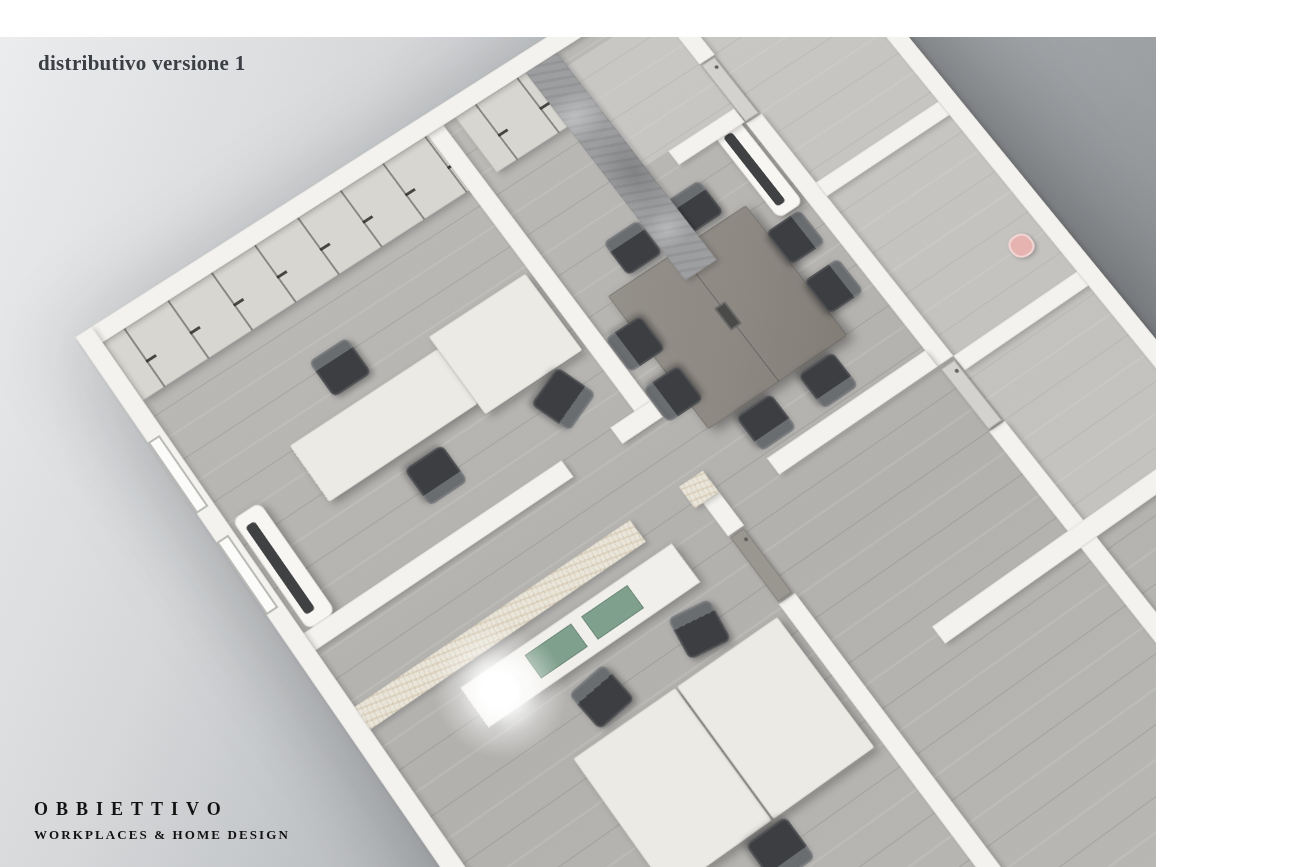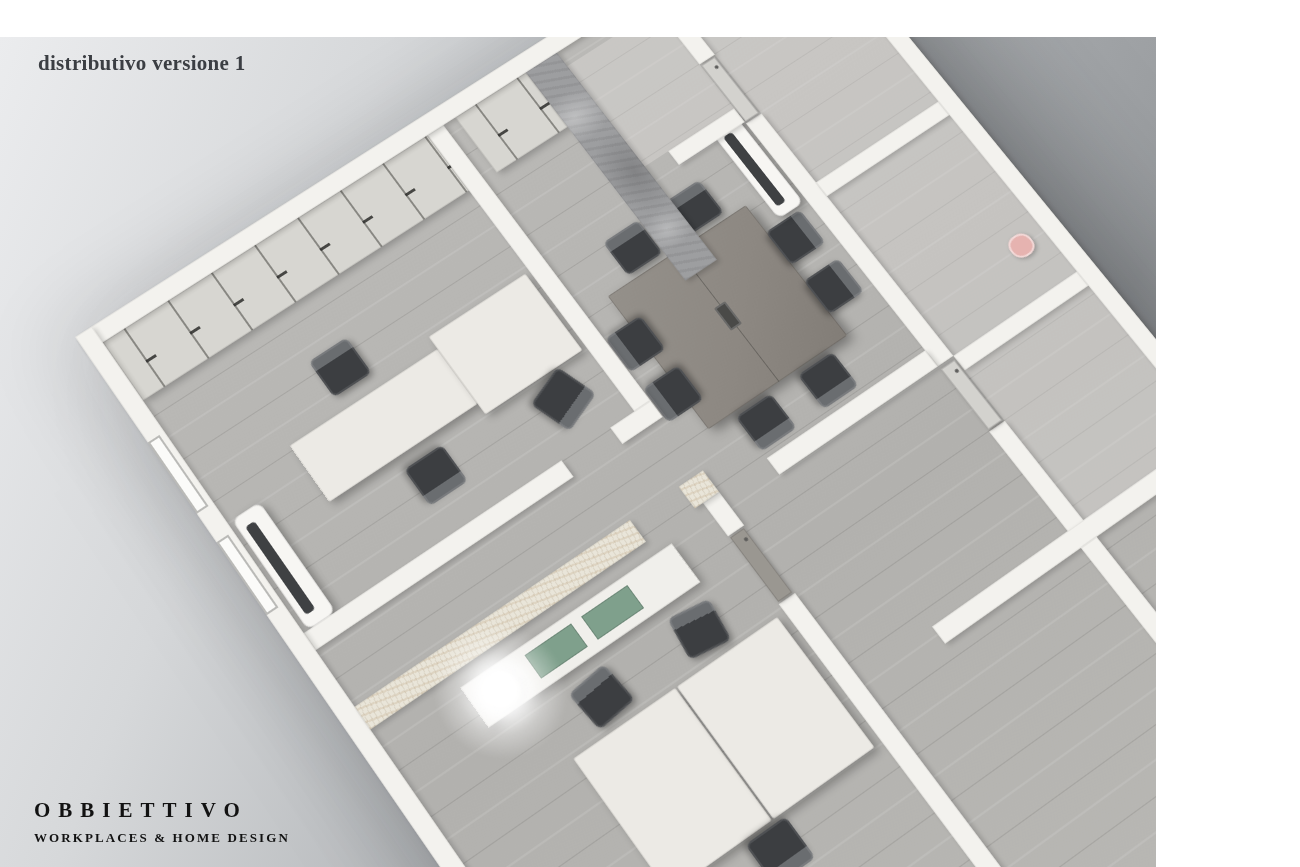--- a/index.html
+++ b/index.html
@@ -91,21 +91,21 @@
   .accent{background:var(--accent-green);box-shadow:inset 0 0 0 1px rgba(0,0,0,.15);z-index:4;}
   .lamp{border-radius:50%;background:radial-gradient(circle at 42% 38%, #ffffff 0 45%, #e8e7e2 75%, #cfcec9 100%);box-shadow:0 0 18px 6px rgba(255,255,255,.85), 2px 3px 6px rgba(0,0,0,.2);z-index:8;}
   .flare{
     border-radius:50%;z-index:9;
     background:radial-gradient(circle, rgba(255,255,255,.95) 0 18%, rgba(255,255,255,.35) 45%, rgba(255,255,255,0) 70%);
     filter:blur(2px);
   }
   .sink{background:var(--sink-pink);border-radius:45%;box-shadow:1px 2px 4px rgba(0,0,0,.25), inset 0 0 0 2px rgba(255,255,255,.5);z-index:4;}
   
   .logo{position:absolute;left:34px;top:763px;z-index:50;color:var(--logo-text);line-height:1;}
-  .logo .l1{font-size:21px;font-weight:bold;letter-spacing:8px;}
+  .logo .l1{font-size:18px;font-weight:bold;letter-spacing:8px;}
   .logo .l2{font-size:39px;font-weight:bold;letter-spacing:10px;margin-top:6px;-webkit-text-stroke:1px var(--logo-text);}
   .logo .l3{font-size:13px;font-weight:bold;letter-spacing:2.1px;margin-top:10px;}
 </style>
 </head>
 <body>
 
 <div class="stage">
 
   <div class="page-title">distributivo versione 1</div>
 

